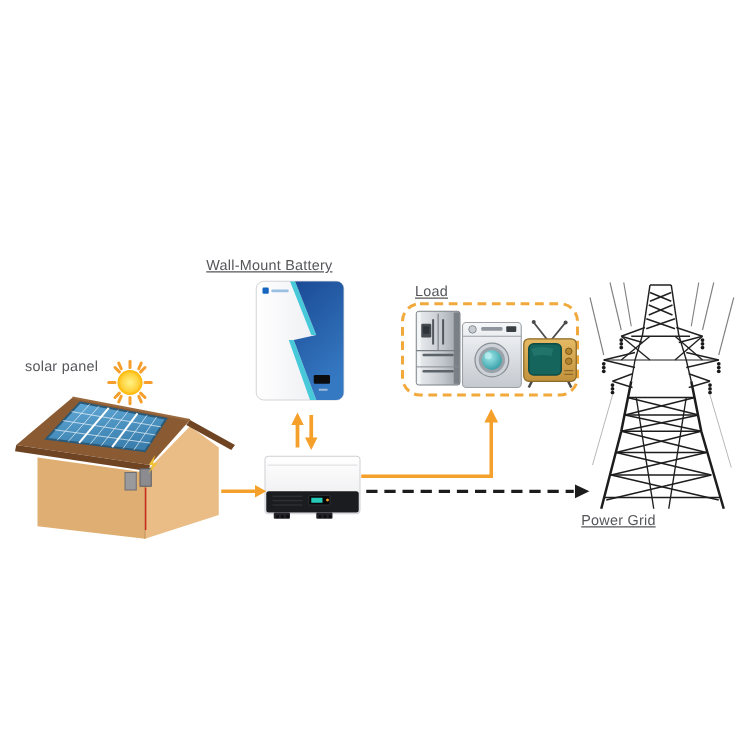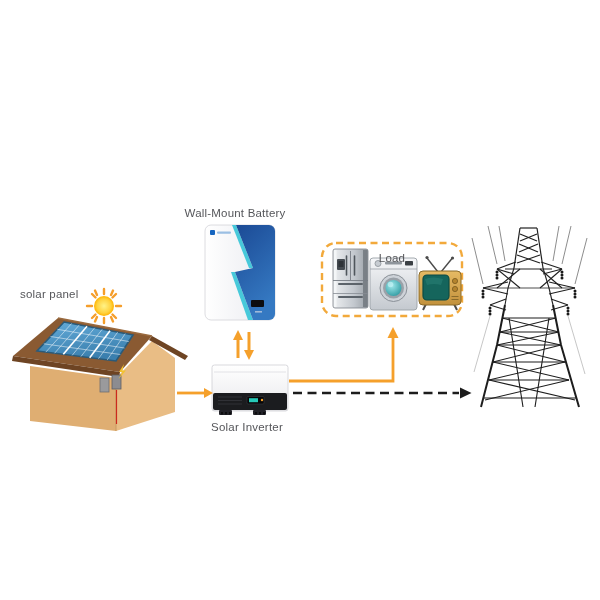--- a/index.html
+++ b/index.html
@@ -6,21 +6,21 @@
     --arrow-orange:#F5A02B;
     --load-border-orange:#F2A93B;
     --grid-arrow-black:#1C1C1C;
     --label-gray:#55565A;
   }
   html,body{margin:0;padding:0;background:#ffffff;}
   body{width:600px;height:600px;font-family:"Liberation Sans",sans-serif;}
   .canvas{position:relative;width:600px;height:600px;background:#ffffff;overflow:hidden;}
   .canvas svg{position:absolute;left:0;top:0;}
   .lbl{position:absolute;font-size:11.5px;line-height:13px;color:var(--label-gray,#55565A);letter-spacing:.2px;}
-  .lbl.center{text-align:center;}
+  .lbl.center{text-align:left;text-decoration:underline;}
 </style>
 </head>
 <body>
 
 <div class="canvas">
 
 <svg width="600" height="600" viewBox="0 0 600 600">
   <defs>
     <linearGradient id="batGrad" x1="0" y1="0" x2="1" y2="0">
       <stop offset="0" stop-color="#ffffff"></stop>
@@ -324,18 +324,18 @@
       <line x1="489" y1="380" x2="575" y2="400"></line>
           <line x1="569" y1="380" x2="485" y2="400"></line>
     </g>
   </g>
 </svg>
 
 <div class="lbl" style="left:20px;top:288px;">solar panel</div>
 
 <div class="lbl center" style="left:165px;top:207px;width:140px;">Wall-Mount Battery</div>
 
-<div class="lbl center" style="left:187px;top:421px;width:120px;">Solar Inverter</div>
-
-<div class="lbl center" style="left:332px;top:228px;width:120px;margin-top:24px;">Load</div>
-
+
+<div class="lbl center" style="left:332px;top:228px;width:120px;">Load</div>
+
+<div class="lbl center" style="left:465px;top:411px;width:120px;">Power Grid</div>
 
 </div>
 
 </body></html>

